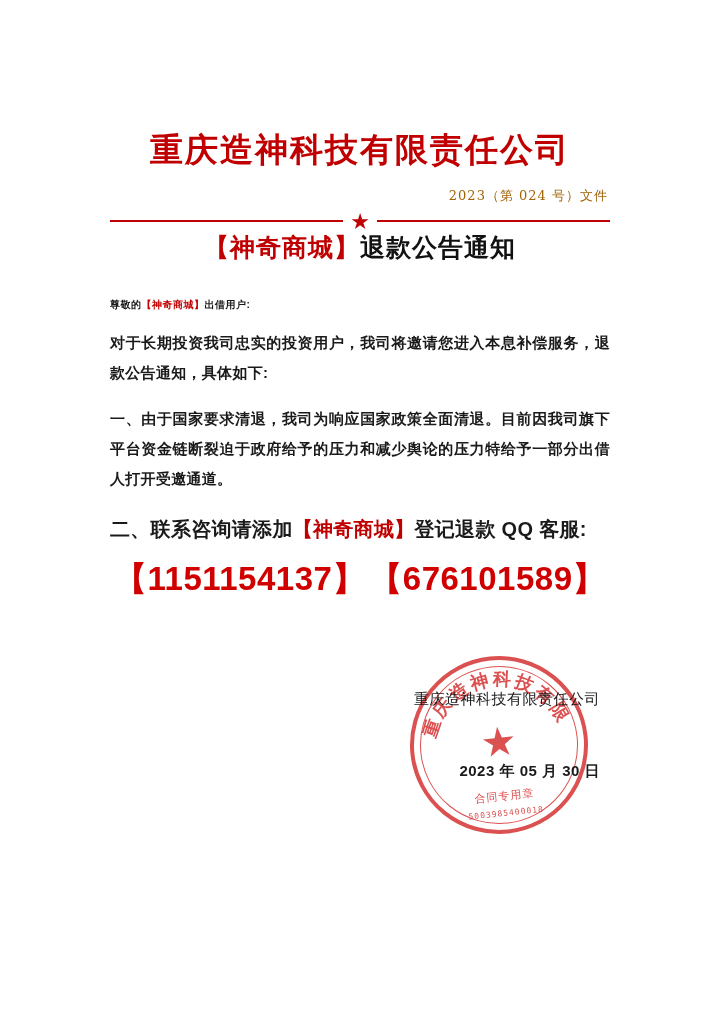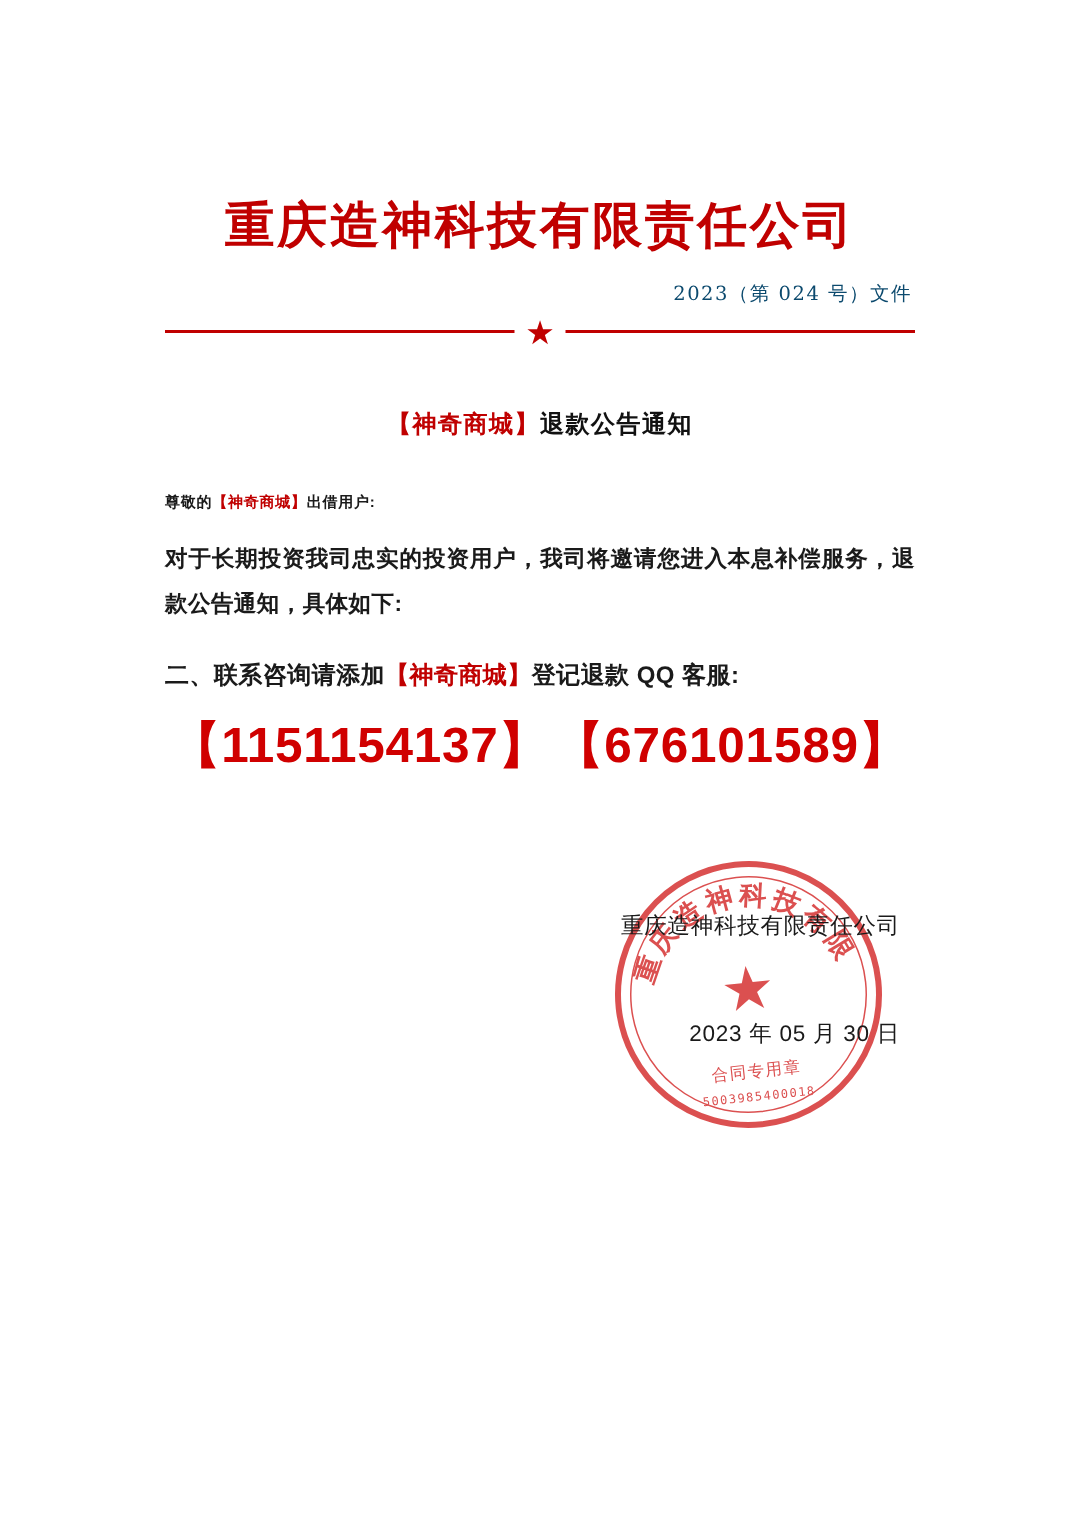--- a/index.html
+++ b/index.html
@@ -31,21 +31,21 @@
     font-size: 33px;
     letter-spacing: 2px;
     color: #c00000;
     margin-top: 128px;
     white-space: nowrap;
   }
   .doc-number {
     text-align: right;
     font-family: "DejaVu Serif", serif;
     font-size: 13px;
-    color: #0c4a6e;
+    color: #a16207;
     margin-top: 14px;
     margin-right: 2px;
     letter-spacing: 1px;
   }
   .rule-wrap {
     position: relative;
     height: 20px;
     margin-top: 6px;
   }
   .rule-line {
@@ -68,22 +68,21 @@
     line-height: 20px;
     text-align: center;
     background: #ffffff;
     padding: 0 6px;
   }
 
   
   .headline {
     text-align: center;
     font-weight: bold;
-    font-size: 16px;
-    margin-top: 42px;
+    font-size: 25px;
     letter-spacing: 1px;
     color: #111;
   }
   .headline .hl-red {
     color: #c00000;
   }
 
   
   .salutation {
     font-weight: bold;
@@ -96,21 +95,21 @@
   }
   p.para {
     font-size: 15px;
     line-height: 2.0;
     margin: 16px 0 0 0;
     text-align: justify;
     font-weight: bold;
     letter-spacing: 0.3px;
   }
   .qq-line {
-    font-size: 16px;
+    font-size: 20px;
     font-weight: bold;
     margin-top: 22px;
     letter-spacing: 0.3px;
   }
   .qq-line .red {
     color: #c00000;
   }
   .qq-numbers {
     display: flex;
     justify-content: space-between;
@@ -139,20 +138,21 @@
     letter-spacing: 0.5px;
     text-align: right;
   }
   .sign-date {
     position: absolute;
     right: 10px;
     top: 104px;
     font-size: 15px;
     letter-spacing: 0.5px;
     text-align: left;
+    font-weight: bold;
   }
 
   
   .seal {
     position: absolute;
     left: 300px;
     top: -2px;
     width: 170px;
     height: 170px;
     border: 4px solid #d42a2a;
@@ -233,20 +233,21 @@
   <div class="headline">
     <span class="hl-red">【神奇商城】</span><span>退款公告通知</span>
   </div>
 
   <div class="salutation">
     <span>尊敬的</span><span class="red">【神奇商城】</span><span>出借用户:</span>
   </div>
 
   <p class="para">对于长期投资我司忠实的投资用户，我司将邀请您进入本息补偿服务，退款公告通知，具体如下:</p>
 
+  <p class="para">一、由于国家要求清退，我司为响应国家政策全面清退。目前因我司旗下平台资金链断裂迫于政府给予的压力和减少舆论的压力特给予一部分出借人打开受邀通道。</p>
 
   <div class="qq-line">
     <span>二、联系咨询请添加</span><span class="red">【神奇商城】</span><span>登记退款 QQ 客服:</span>
   </div>
 
   <div class="qq-numbers">
     <span>【1151154137】</span>
     <span>【676101589】</span>
   </div>
 

